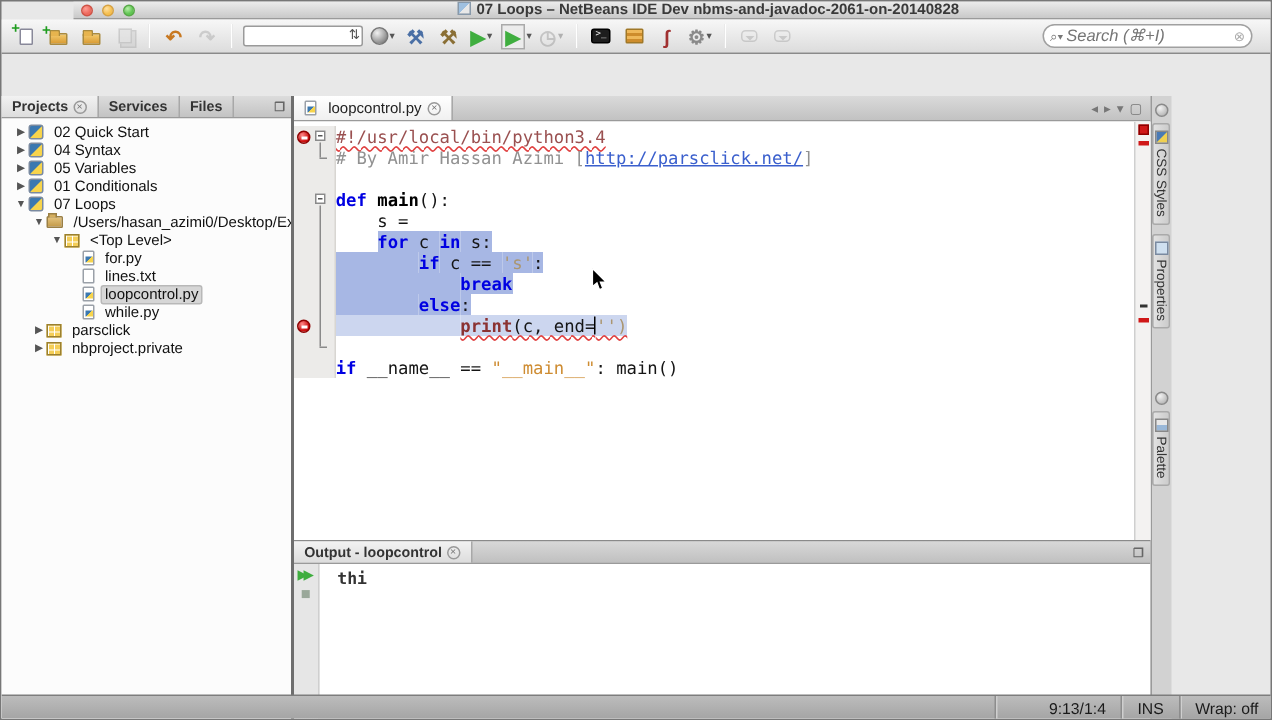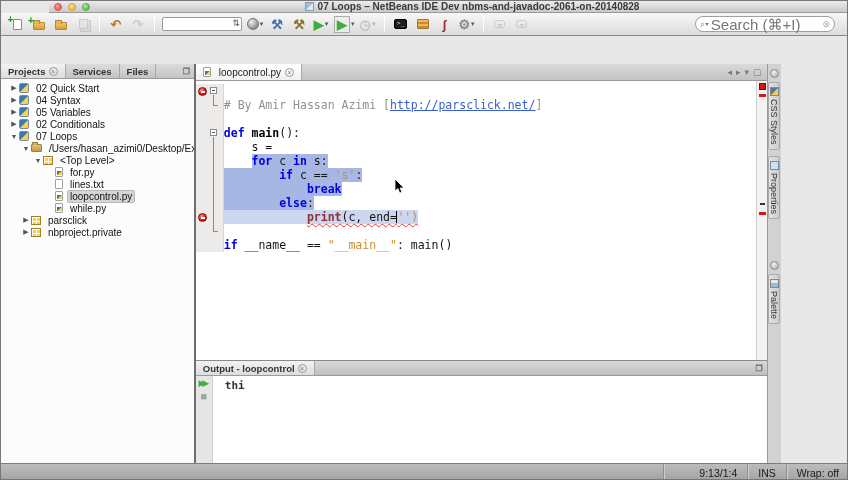--- a/index.html
+++ b/index.html
@@ -41,21 +41,21 @@
   .k-debug .shape { background:#ececec; border:1px solid #aaa; padding:0 2px; }
   .k-terminal .shape { width:13px; height:10px; background:#1d1d1d; border-radius:2px; border:1px solid #000; }
   .k-terminal .shape::after { content:">_"; position:absolute; left:2px; top:-1px; color:#e8e8e8; font-size:6px; font-family:"DejaVu Sans Mono",monospace; }
   .k-books .shape { width:12px; height:10px; border:1px solid #a07828;
     background:repeating-linear-gradient(180deg,#eeb85a 0 2px,#cd8c2c 2px 4px); border-radius:1px; }
   .k-bubble .shape { width:11px; height:8px; background:#ececec; border:1px solid #999; border-radius:3px; }
   .k-bubble .shape::after { content:""; position:absolute; left:2px; bottom:-3px; border:3px solid transparent; border-top-color:#999; }
   .searchbox { position:absolute; right:12px; top:3px; width:140px; height:16px; background:#fff;
     border:1px solid #a0a0a0; border-radius:9px; display:flex; align-items:center; padding:0 4px; }
   .searchbox .mag { font-size:9px; color:#777; margin-right:2px; }
-  .searchbox input { border:none; outline:none; flex:1; font-size:15px; color:#999; background:transparent; min-width:0; font-family:"Liberation Sans",sans-serif; }
+  .searchbox input { border:none; outline:none; flex:1; font-size:11px; color:#999; background:transparent; min-width:0; font-family:"Liberation Sans",sans-serif;font-style:italic; }
   .searchbox .sx { font-size:9px; color:#aaa; }
 
   
   .main { position:absolute; left:0; top:35px; width:780px; height:427px; display:flex;margin-top:28px; }
 
   
   .left-panel { width:193px; background:#f6f6f6; display:flex; flex-direction:column; }
   .panel-tabs { height:15px; background:linear-gradient(#dcdcdc,#c3c3c3); border-bottom:1px solid #9a9a9a; display:flex; align-items:stretch; font-size:9.5px; font-weight:bold; color:#333; }
   .ptab { display:flex; align-items:center; gap:3px; padding:0 7px; border-right:1px solid #a8a8a8; cursor:default; }
   .ptab.active { background:linear-gradient(#f2f2f2,#dddddd); }
@@ -281,21 +281,21 @@
           <div class="trow">
             <span style="width: 8px; flex: 0 0 auto;"></span>
             <span class="texp">▶</span>
             <span class="ticon ti-python"></span>
             <span class="tlabel">05 Variables</span>
           </div>
           <div class="trow">
             <span style="width: 8px; flex: 0 0 auto;"></span>
             <span class="texp">▶</span>
             <span class="ticon ti-python"></span>
-            <span class="tlabel">02 Conditionals</span>
+            <span class="tlabel">01 Conditionals</span>
           </div>
           <div class="trow">
             <span style="width: 8px; flex: 0 0 auto;"></span>
             <span class="texp">▼</span>
             <span class="ticon ti-python"></span>
             <span class="tlabel">07 Loops</span>
           </div>
           <div class="trow">
             <span style="width: 20px; flex: 0 0 auto;"></span>
             <span class="texp">▼</span>
@@ -363,21 +363,21 @@
           <div class="etab-spacer"></div>
           <div class="etab-ctrls" id="etab-ctrls">
               <span>◂</span>
               <span>▸</span>
               <span>▾</span>
               <span>▢</span>
             </div>
         </div>
         <div class="editor-body">
           <div class="codelines" id="code-area">
-              <div class="cl"><div class="gut"><div class="vline start"></div><div class="fold-box"></div><div class="err-ball"></div></div></div>
+              <div class="cl"><div class="gut"><div class="vline start"></div><div class="fold-box"></div><div class="err-ball"></div></div><span class="sheb wavy">#!/usr/local/bin/python3.4</span></div>
               <div class="cl"><div class="gut"><div class="vline end"></div><div class="corner"></div></div><span class="com"># By Amir Hassan Azimi [</span><span class="url">http://parsclick.net/</span><span class="com">]</span></div>
               <div class="cl"><div class="gut"></div></div>
               <div class="cl"><div class="gut"><div class="vline start"></div><div class="fold-box"></div></div><span class="kw">def </span><span class="fn">main</span><span class="pl">():</span></div>
               <div class="cl"><div class="gut"><div class="vline mid"></div></div><span class="pl">    s = </span></div>
               <div class="cl"><div class="gut"><div class="vline mid"></div></div><span class="pl">    </span><span class="kw s1">for</span><span class="pl s1"> c </span><span class="kw s1">in</span><span class="pl s1"> s:</span><span class="fill1"></span></div>
               <div class="cl"><div class="gut"><div class="vline mid"></div></div><span class="pl s1">        </span><span class="kw s1">if</span><span class="pl s1"> c == </span><span class="strdim s1">'s'</span><span class="pl s1">:</span><span class="fill1"></span></div>
               <div class="cl"><div class="gut"><div class="vline mid"></div></div><span class="pl s1">            </span><span class="kw s1">break</span><span class="fill1"></span></div>
               <div class="cl"><div class="gut"><div class="vline mid"></div></div><span class="pl s1">        </span><span class="kw s1">else</span><span class="pl s1">:</span><span class="fill1"></span></div>
               <div class="cl"><div class="gut"><div class="vline mid"></div><div class="err-ball"></div></div><span class="pl s2">            </span><span class="call wavy s2">print</span><span class="pl wavy s2">(c, end=</span><span class="caret"></span><span class="strdim wavy s2">'')</span></div>
               <div class="cl"><div class="gut"><div class="vline end"></div><div class="corner"></div></div></div>

